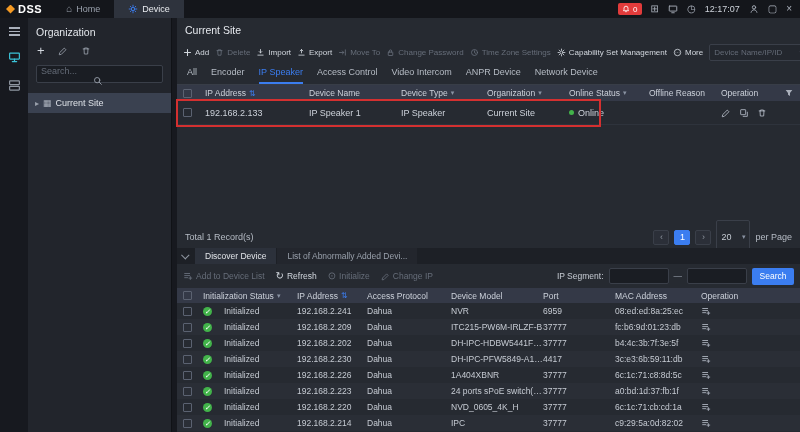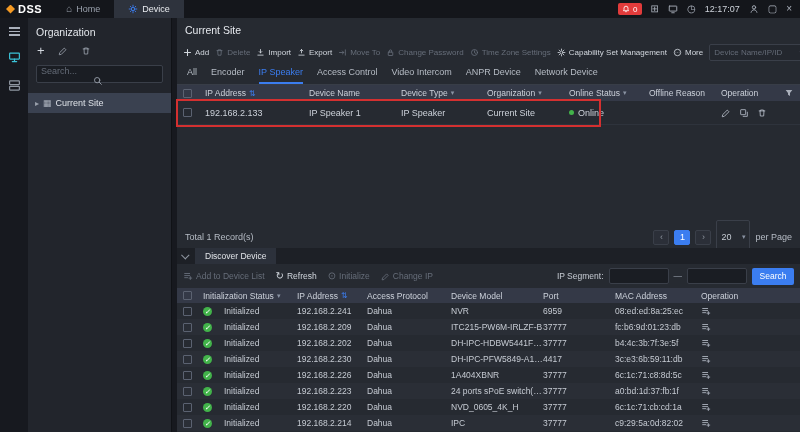--- a/index.html
+++ b/index.html
@@ -368,20 +368,21 @@
         <span>per Page</span>
       </span>
     </div>
 
     <section class="bottom">
       <div class="btabs">
         <span class="bchev">
             <i class="chev"></i>
           </span>
         <span class="btab active">Discover Device</span>
+        <span class="btab">List of Abnormally Added Devi...</span>
       </div>
       <div class="btoolbar">
         <span class="tb-item off">
           <svg width="10" height="10" viewBox="0 0 12 12" fill="none" stroke="currentColor" stroke-width="1.1" stroke-linecap="round">
               <path d="M2 3h6M2 5.5h6M2 8h3.5M8.8 6.8v3.4M7.1 8.5h3.4"></path>
             </svg>
           <span>Add to Device List</span>
         </span>
         <span class="tb-item on">
           <span class="glyph">↻</span>

